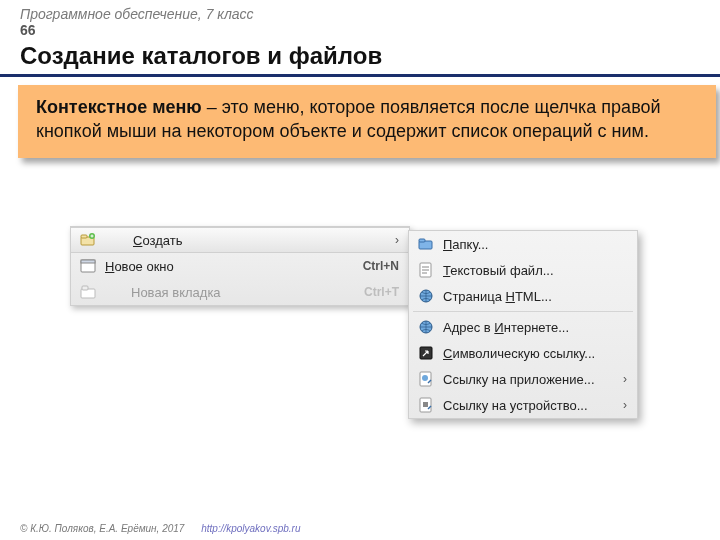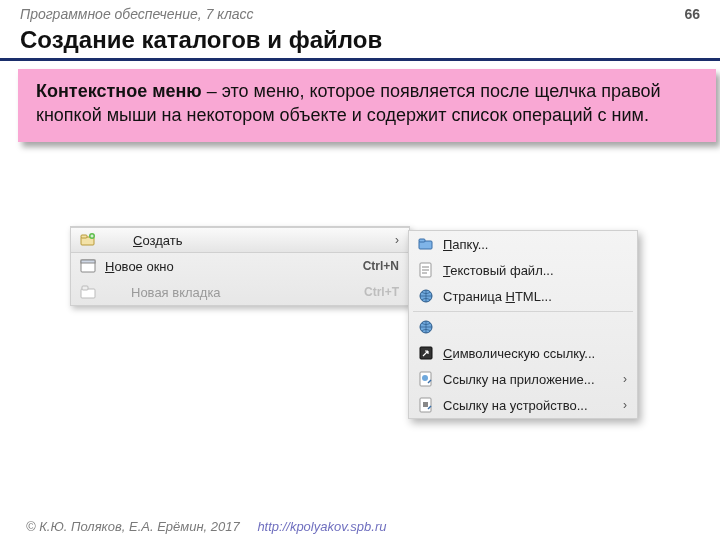--- a/index.html
+++ b/index.html
@@ -6,31 +6,31 @@
   body {
     width: 720px; height: 540px;
     font-family: Arial, sans-serif;
     background: #fff;
     position: relative;
     overflow: hidden;
   }
   .header-bar {
     display: flex; justify-content: space-between;
     padding: 6px 20px 2px 20px;
-    color: #7a7a7a; font-style: italic; font-size: 14px;
+    color: #7a7a7a; font-style: italic; font-size: 14px; flex-direction: column;
   }
   .page-num { color: #555; font-style: normal; font-weight: bold; }
   .title {
     padding: 2px 24px 4px 20px;
     font-size: 24px; font-weight: bold; color: #111;
     border-bottom: 3px solid #1a2e6b;
   }
   .definition-box {
     margin: 8px 4px 0 18px;
-    background: #f9a8d4;
+    background: #fdba74;
     padding: 10px 7px 14px 18px;
     font-size: 18px; line-height: 1.35;
     color: #111;
     box-shadow: 4px 5px 6px rgba(0,0,0,0.35);
   }
   .definition-box .term { font-weight: bold; }
   .menus-wrap {
     position: absolute; left: 70px; top: 226px;
     width: 600px; height: 250px;
   }
@@ -73,21 +73,21 @@
   }
   .menu2 .sep { height: 1px; background: #d4d4d4; margin: 2px 4px; }
   .menu2 .ic { width: 18px; height: 18px; margin-right: 8px; flex: 0 0 18px; }
   .menu2 .lbl { flex: 1; }
   .menu2 .arrow { color: #555; font-size: 12px; }
 
   .underline { text-decoration: underline; }
 
   .footer {
     position: absolute; left: 0; bottom: 0; width: 100%;
-    padding: 6px 26px; font-size: 13px; color: #7a7a7a;
+    padding: 6px 20px; font-size: 10px; color: #7a7a7a;
     font-style: italic;
     margin-top: 16px;
   }
   .footer .link { color: #6f6fbf; margin-left: 14px; font-style: italic; }
 
   
   .ic svg { width: 18px; height: 18px; display: block; }
 </style>
 </head>
 <body>
@@ -167,20 +167,21 @@
         <span class="lbl">Страница <span class="underline">H</span>TML...</span>
       </div>
       <div class="sep"></div>
       <div class="row">
         <span class="ic">
           <svg viewBox="0 0 18 18">
             <circle cx="9" cy="9" r="6" fill="#6fa8dc" stroke="#2b5a8a"></circle>
             <path d="M3 9h12M9 3v12M5 5c2 2 6 2 8 0M5 13c2-2 6-2 8 0" stroke="#2b5a8a" stroke-width="0.7" fill="none"></path>
           </svg>
         </span>
+        <span class="lbl">Адрес в <span class="underline">И</span>нтернете...</span>
       </div>
       <div class="row">
         <span class="ic">
           <svg viewBox="0 0 18 18">
             <rect x="3" y="3" width="12" height="12" rx="1" fill="#333" stroke="#111"></rect>
             <path d="M6 12l5-5M11 7h-3M11 7v3" stroke="#fff" stroke-width="1.2" fill="none"></path>
           </svg>
         </span>
         <span class="lbl"><span class="underline">С</span>имволическую ссылку...</span>
       </div>

